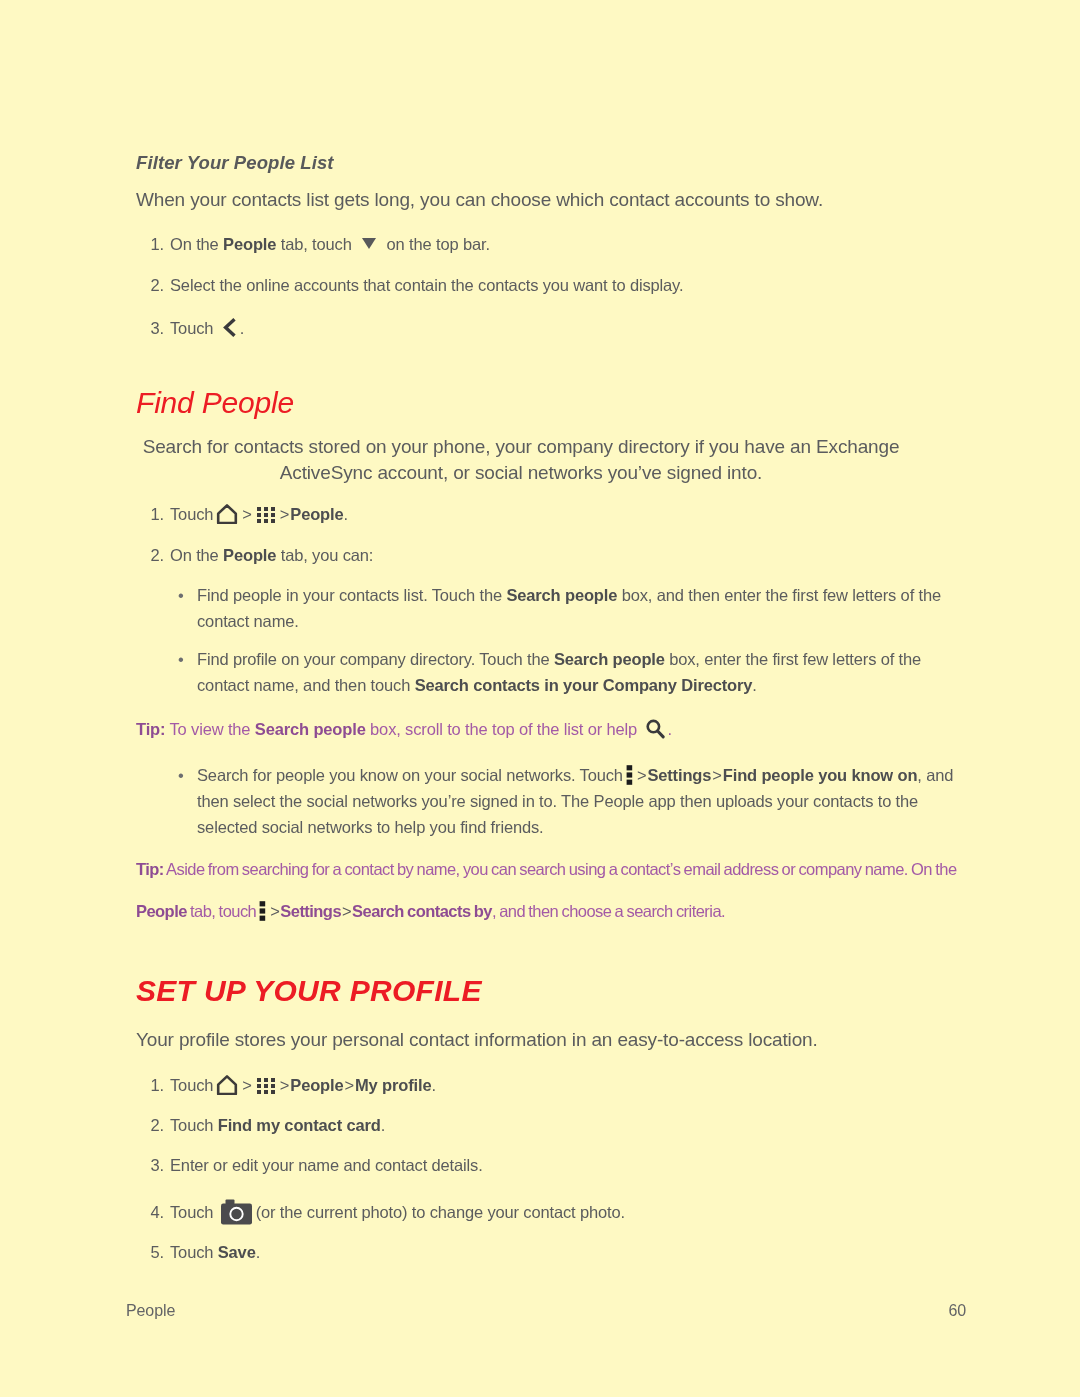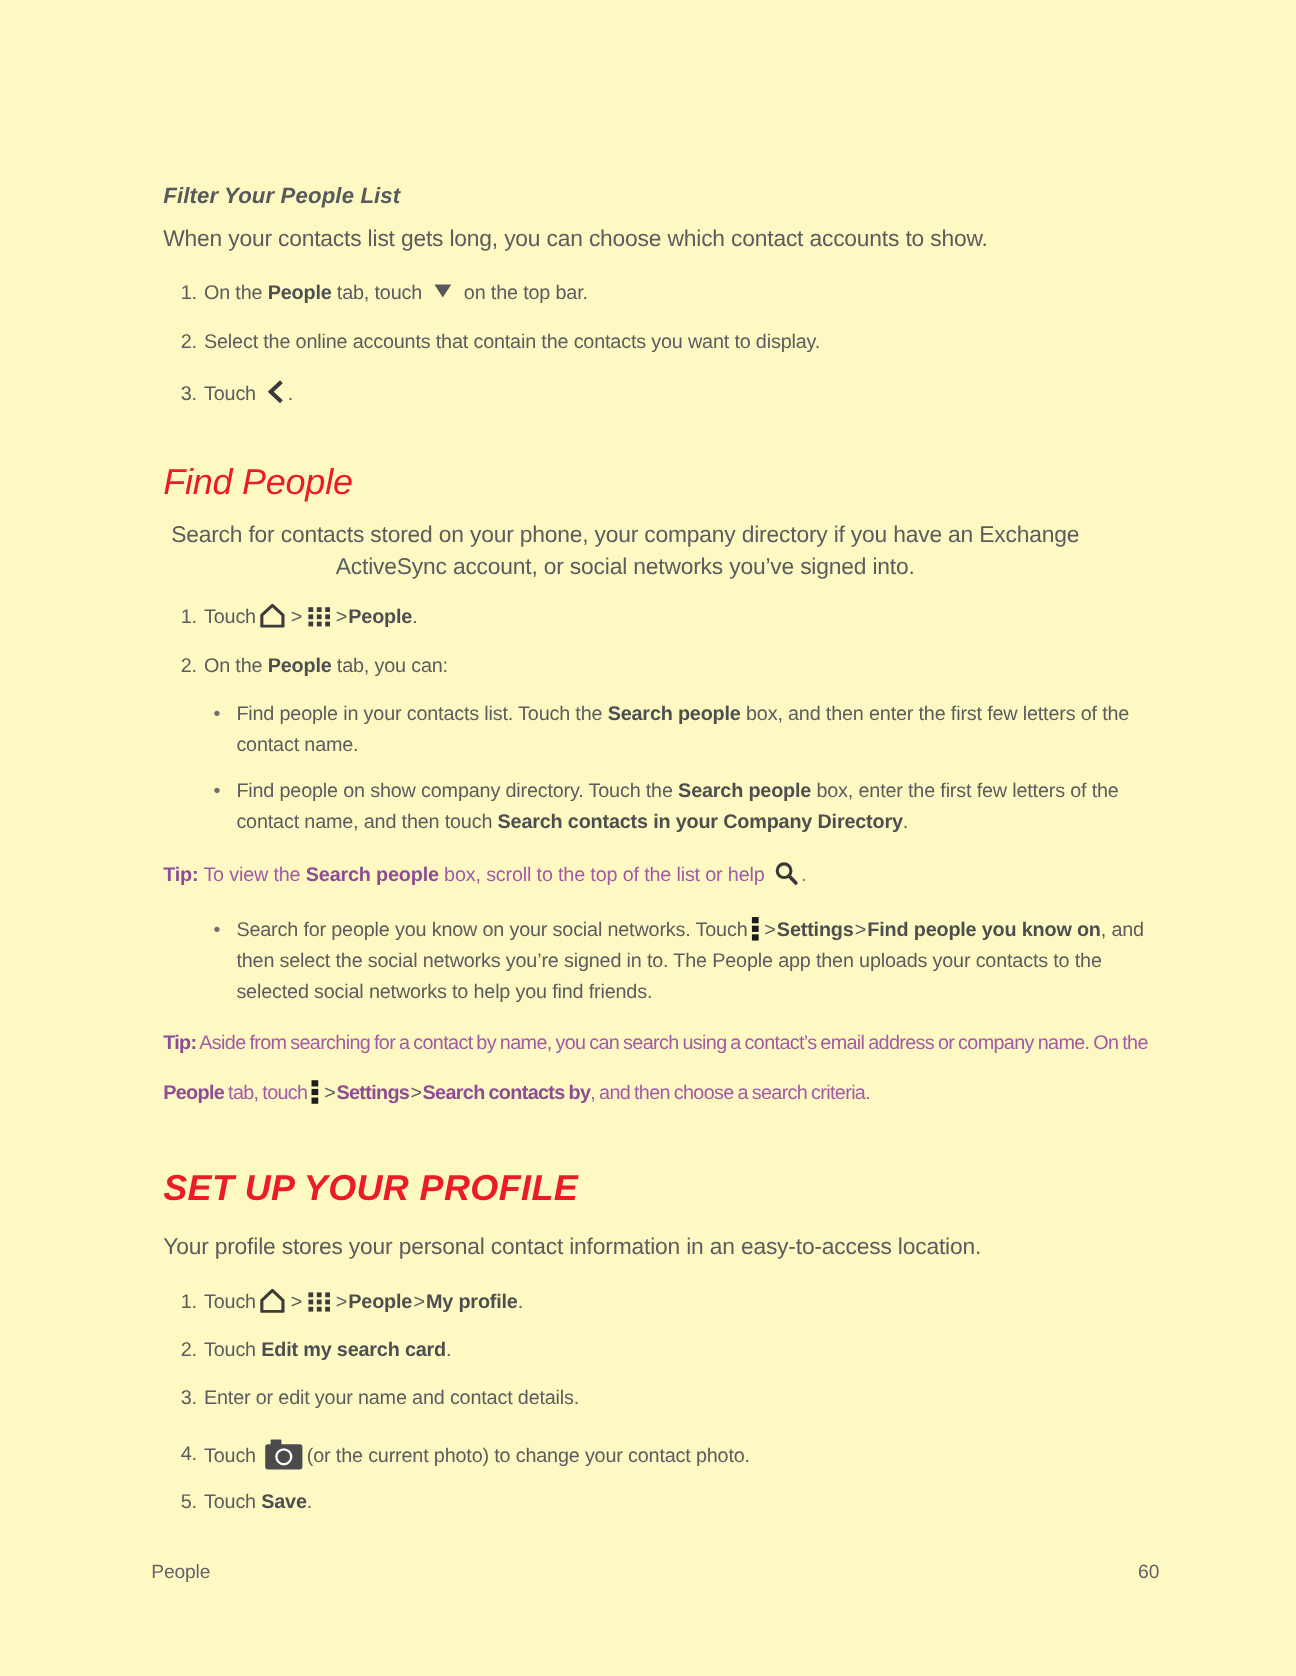--- a/index.html
+++ b/index.html
@@ -241,21 +241,21 @@
       <span class="txt"><span>On the </span><b>People</b><span> tab, you can:</span></span>
     </div>
 
     <div class="bulrow" style="top:582px;">
       <span class="dot">•</span>
       <span class="txt"><span>Find people in your contacts list. Touch the </span><b>Search people</b><span> box, and then enter the first few letters of the contact name.</span></span>
     </div>
 
     <div class="bulrow" style="top:646px;">
       <span class="dot">•</span>
-      <span class="txt"><span>Find people on show company directory. Touch the </span><b>Search people</b><span> box, enter the first few letters of the contact name, and then touch </span><b>Search contacts in your Company Directory</b><span>.</span></span>
+      <span class="txt"><span>Find profile on your company directory. Touch the </span><b>Search people</b><span> box, enter the first few letters of the contact name, and then touch </span><b>Search contacts in your Company Directory</b><span>.</span></span>
     </div>
 
     <div class="tip" style="top:714px;">
       <span class="tiplabel">Tip:</span><span> To view the </span><b>Search people</b><span> box, scroll to the top of the list or help </span><span class="ic ic-search"><svg viewBox="0 0 22 22">
             <circle cx="9.4" cy="8.6" r="5.7" fill="none" stroke="#3a3a3c" stroke-width="2.6"></circle>
             <line x1="13.6" y1="13.0" x2="19.2" y2="18.8" stroke="#3a3a3c" stroke-width="3.1" stroke-linecap="round"></line>
           </svg></span><span>.</span>
     </div>
 
     <div class="bulrow" style="top:762px;">
@@ -297,21 +297,21 @@
                 <rect x="16" y="9" width="4" height="4"></rect>
                 <rect x="2" y="15" width="4" height="4"></rect>
                 <rect x="9" y="15" width="4" height="4"></rect>
                 <rect x="16" y="15" width="4" height="4"></rect>
               </g>
             </svg></span><span class="sep">&gt;</span><b>People</b><span class="sep">&gt;</span><b>My profile</b><span>.</span></span>
     </div>
 
     <div class="olrow" style="top:1112px;">
       <span class="num">2.</span>
-      <span class="txt"><span>Touch </span><b>Edit my search card</b><span>.</span></span>
+      <span class="txt"><span>Touch </span><b>Find my contact card</b><span>.</span></span>
     </div>
 
     <div class="olrow" style="top:1152px;">
       <span class="num">3.</span>
       <span class="txt">Enter or edit your name and contact details.</span>
     </div>
 
     <div class="olrow" style="top:1199px;">
       <span class="num">4.</span>
       <span class="txt"><span>Touch </span><span class="ic ic-cam"><svg viewBox="0 0 33 26">

